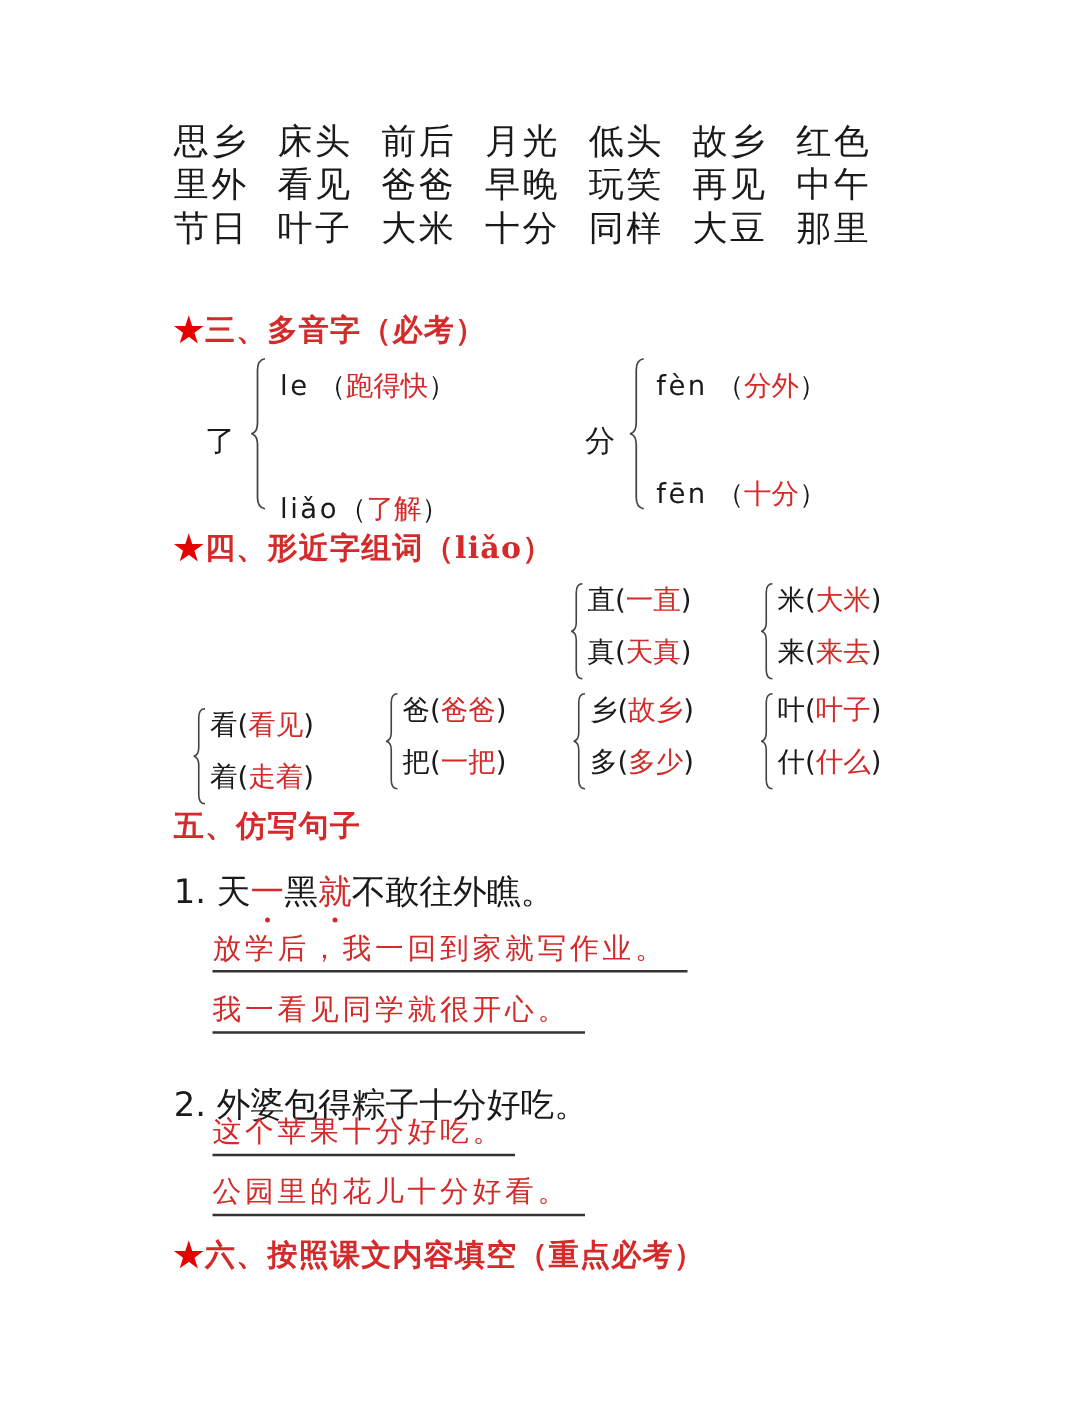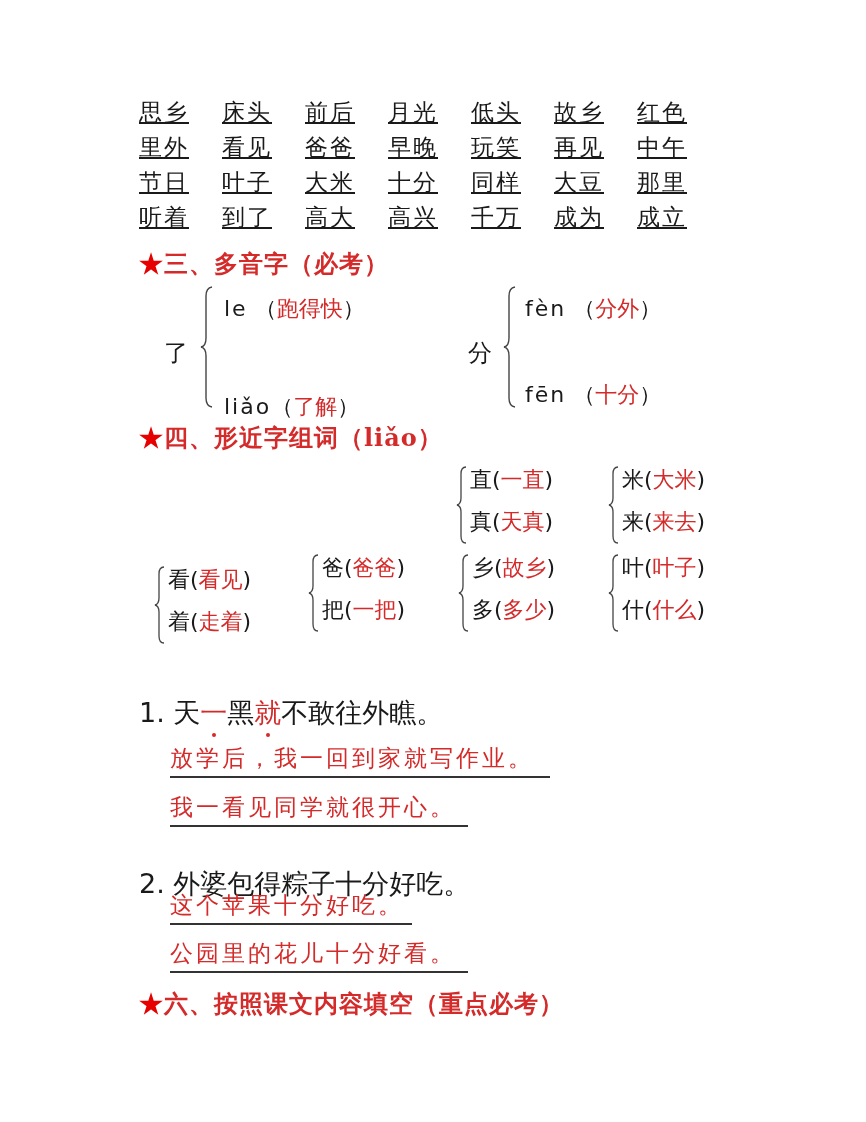--- a/index.html
+++ b/index.html
@@ -6,21 +6,21 @@
     body {
       width: 866px; height: 1122px; position: relative; overflow: hidden;
       font-family: "DejaVu Serif", "Liberation Serif", serif;
       color: #1a1a1a;
     }
     .page { position: absolute; left: 0; top: 0; width: 866px; height: 1122px; }
 
     
     .vocab { position: absolute; left: 139px; top: 95px; }
     .vocab-row { display: flex; height: 35px; align-items: center; }
-    .vocab-cell { width: 83px; font-size: 23px; letter-spacing: 2px; white-space: nowrap; text-decoration: underline; }
+    .vocab-cell { width: 83px; font-size: 28px; letter-spacing: 2px; white-space: nowrap; }
 
     
     .heading {
       position: absolute; left: 139px; font-size: 24px; font-weight: bold;
       color: #d42a2a; white-space: nowrap; letter-spacing: 1px;
     }
     .star { color: #e60000; }
 
     
     .poly { position: absolute; }
@@ -80,29 +80,20 @@
       <span class="vocab-cell">中午</span>
     </div>
     <div class="vocab-row">
       <span class="vocab-cell">节日</span>
       <span class="vocab-cell">叶子</span>
       <span class="vocab-cell">大米</span>
       <span class="vocab-cell">十分</span>
       <span class="vocab-cell">同样</span>
       <span class="vocab-cell">大豆</span>
       <span class="vocab-cell">那里</span>
-    </div>
-    <div class="vocab-row">
-      <span class="vocab-cell">听着</span>
-      <span class="vocab-cell">到了</span>
-      <span class="vocab-cell">高大</span>
-      <span class="vocab-cell">高兴</span>
-      <span class="vocab-cell">千万</span>
-      <span class="vocab-cell">成为</span>
-      <span class="vocab-cell">成立</span>
     </div>
   </div>
 
   <div class="heading" style="top:248px;">
     <span class="star">★</span><span>三、多音字（必考）</span>
   </div>
 
   <div class="poly" style="left:0;top:0;">
     <span class="poly-char" style="left:164px;top:337px;">了</span>
     <span class="brace" style="left:200px;top:286px;">
@@ -177,20 +168,23 @@
     <div class="gline l2"><span>多</span><span class="paren">(</span><span></span><span class="red">多少</span><span class="paren">)</span></div>
   </div>
   <div class="group" style="left:608px;top:553px;">
     <span class="gbrace"><svg width="12" height="80" viewBox="0 0 12 80">
           <path d="M10 2 Q5 2 5 9 L5 33 Q5 39 1 40 Q5 41 5 47 L5 71 Q5 78 10 78" fill="none" stroke="#444" stroke-width="1.3"></path>
         </svg></span>
     <div class="gline l1"><span>叶</span><span class="paren">(</span><span></span><span class="red">叶子</span><span class="paren">)</span></div>
     <div class="gline l2"><span>什</span><span class="paren">(</span><span></span><span class="red">什么</span><span class="paren">)</span></div>
   </div>
 
+  <div class="heading" style="top:645px;">
+    <span>五、仿写句子</span>
+  </div>
 
   <div class="sent" style="top:695px;">
     <span class="num">1.</span>
     <span>天</span><span class="dotted">一</span><span>黑</span><span class="dotted">就</span><span>不敢往外瞧。</span>
   </div>
   <div class="answer" style="top:743px;width:380px;">放学后，我一回到家就写作业。</div>
   <div class="answer" style="top:792px;width:298px;">我一看见同学就很开心。</div>
 
   <div class="sent" style="top:842px;margin-top:24px;">
     <span class="num">2.</span>

